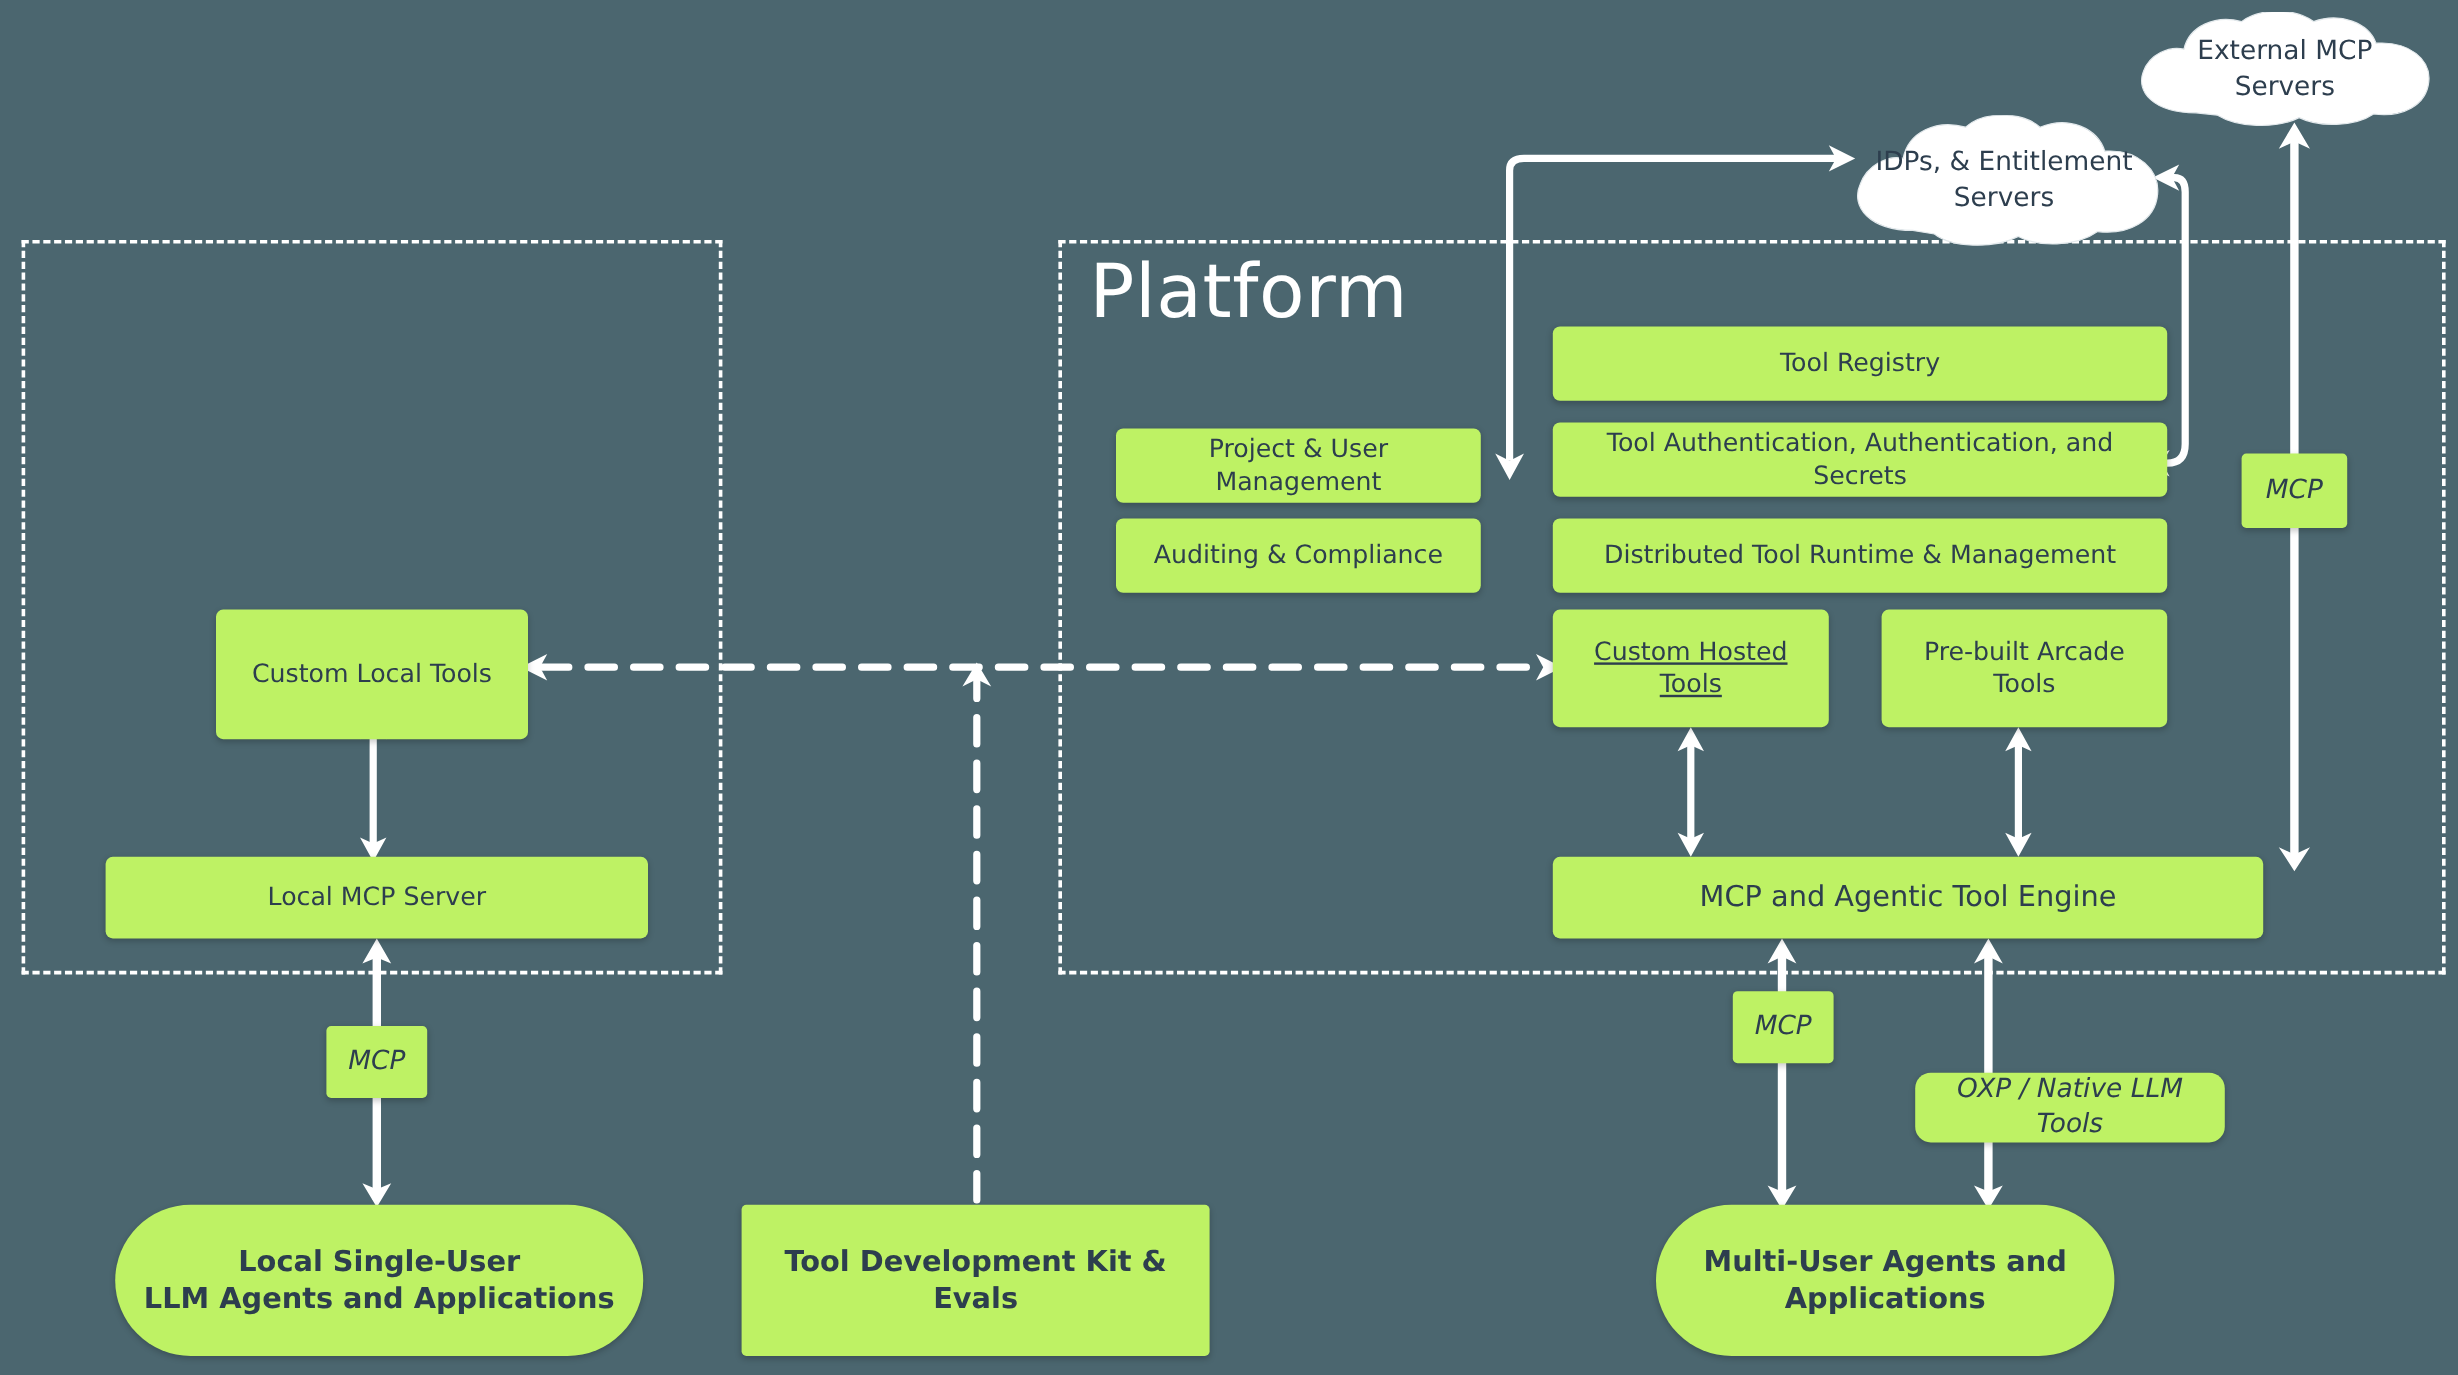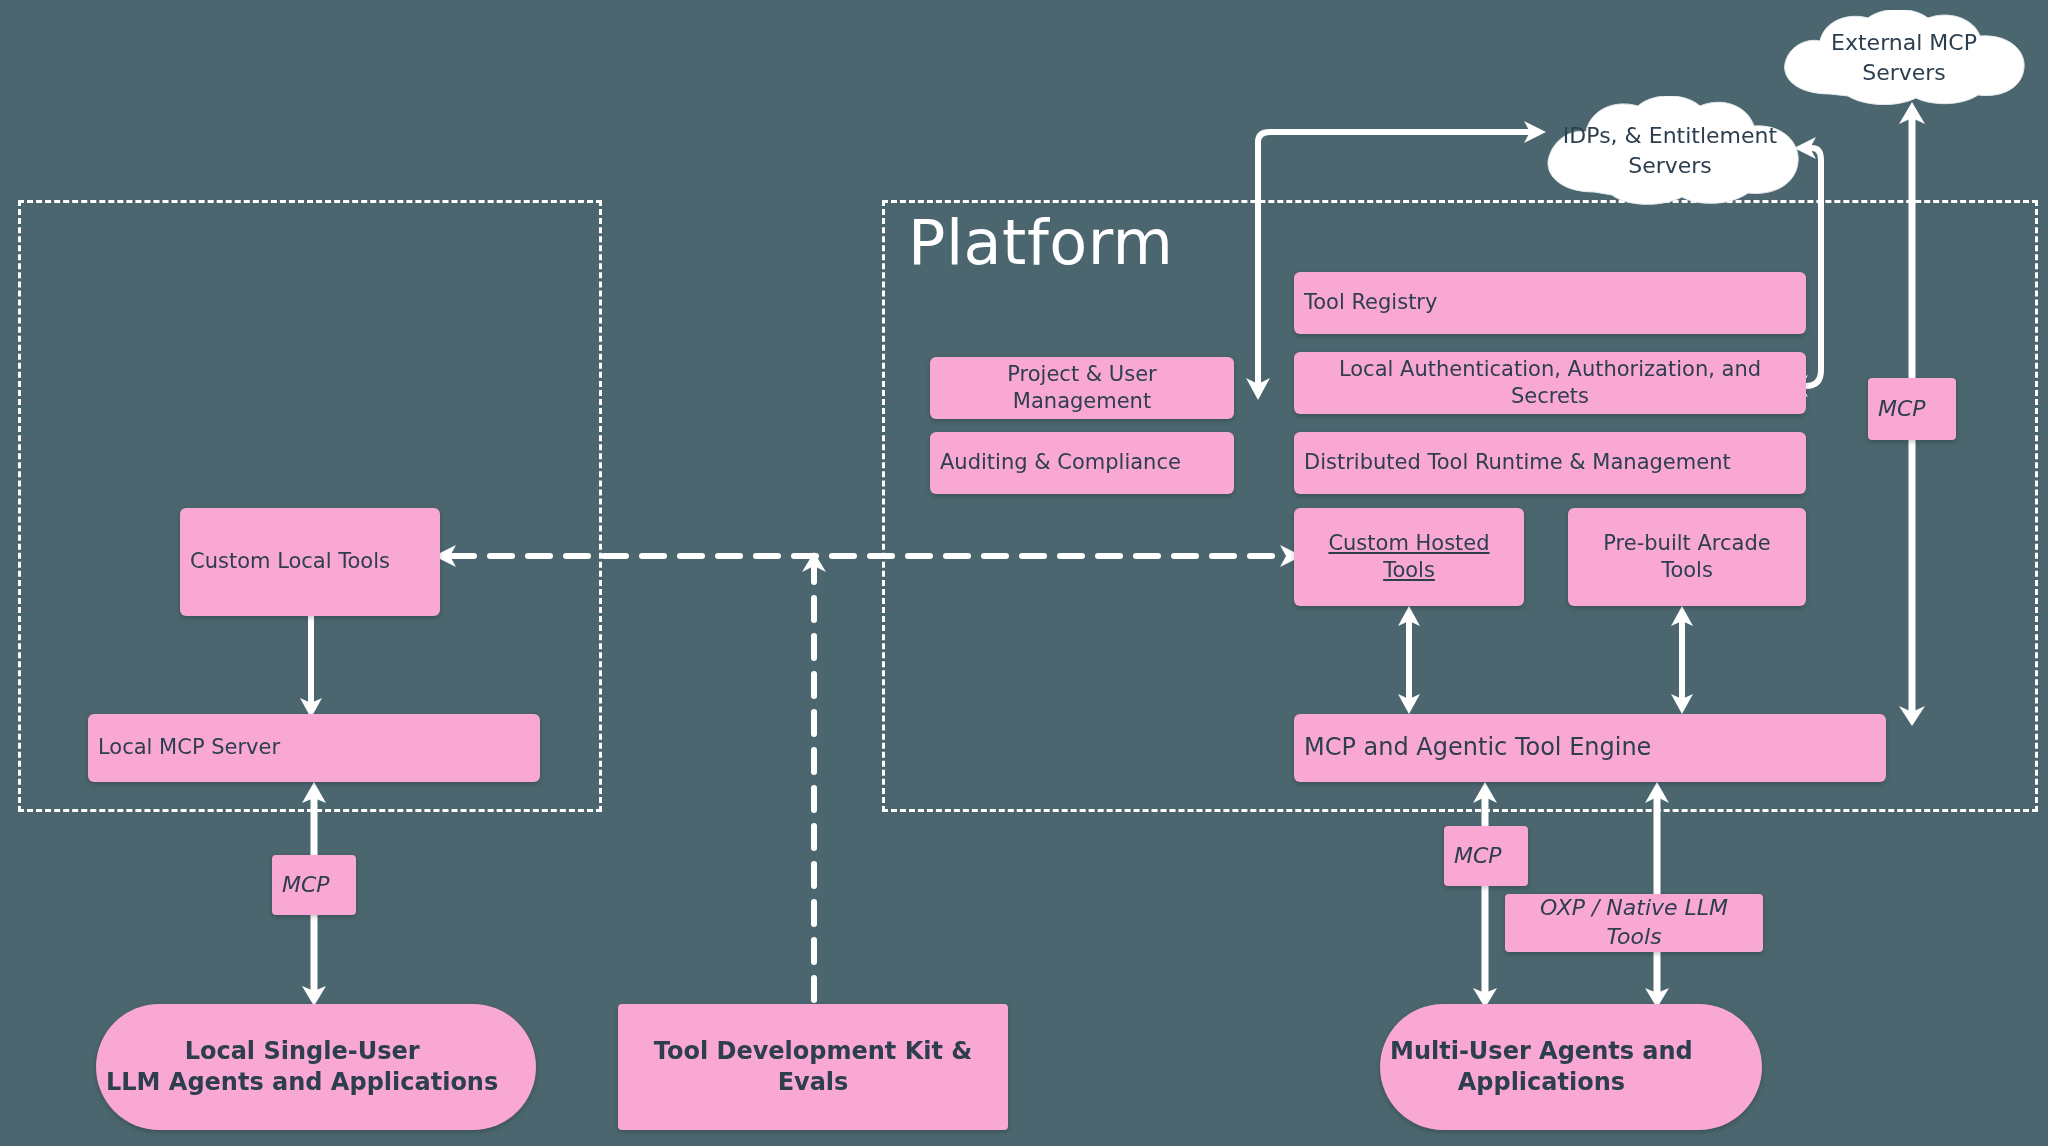--- a/index.html
+++ b/index.html
@@ -24,26 +24,27 @@
     color: #ffffff;
     font-family: "DejaVu Sans", sans-serif;
     font-size: 62px;
     font-weight: 400;
     letter-spacing: 0.5px;
     line-height: 1;
     white-space: nowrap;
   }
   .node {
     position: absolute;
-    background: #f9a8d4;
+    background: #bef264;
     color: #2d3e4e;
     border-radius: 6px;
     box-sizing: border-box;
     display: flex;
     align-items: center;
+    justify-content: center;
     text-align: center;
     font-size: 21px;
     font-weight: 400;
     line-height: 1.3;
     box-shadow: 0 2px 5px rgba(0,0,0,0.22);
     padding: 4px 10px;
   }
   .node.bold {
     font-weight: 700;
     font-size: 24px;
@@ -219,21 +220,21 @@
 
   <div class="node" style="left:930px; top:432px; width:304px; height:62px;">
     <span>Auditing &amp; Compliance</span>
   </div>
 
   <div class="node" style="left:1294px; top:272px; width:512px; height:62px;">
     <span>Tool Registry</span>
   </div>
 
   <div class="node" style="left:1294px; top:352px; width:512px; height:62px;">
-    <span>Local Authentication, Authorization, and Secrets</span>
+    <span>Tool Authentication, Authentication, and Secrets</span>
   </div>
 
   <div class="node" style="left:1294px; top:432px; width:512px; height:62px;">
     <span>Distributed Tool Runtime &amp; Management</span>
   </div>
 
   <div class="node" style="left:1294px; top:508px; width:230px; height:98px;text-decoration:underline;">
     <span>Custom Hosted Tools</span>
   </div>
 
@@ -246,21 +247,21 @@
   </div>
 
   <div class="node italic square" style="left:1868px; top:378px; width:88px; height:62px;">
     <span>MCP</span>
   </div>
 
   <div class="node italic square" style="left:1444px; top:826px; width:84px; height:60px;">
     <span>MCP</span>
   </div>
 
-  <div class="node italic square" style="left:1505px; top:894px; width:258px; height:58px;">
+  <div class="node italic square" style="left:1596px; top:894px; width:258px; height:58px;border-radius:13px;">
     <span>OXP / Native LLM Tools</span>
   </div>
 
   <div class="node pill bold" style="left:96px; top:1004px; width:440px; height:126px; white-space:pre-line;">
     <span>Local Single-User
 LLM Agents and Applications</span>
   </div>
 
   <div class="node bold square" style="left:618px; top:1004px; width:390px; height:126px;">
     <span>Tool Development Kit &amp; Evals</span>

